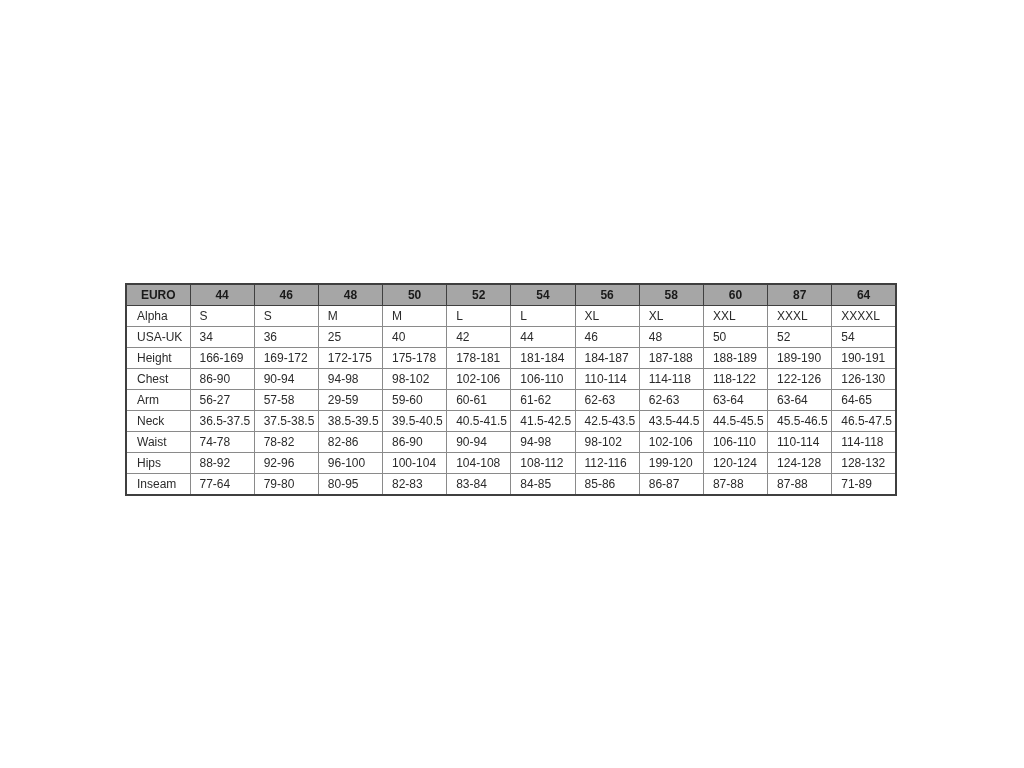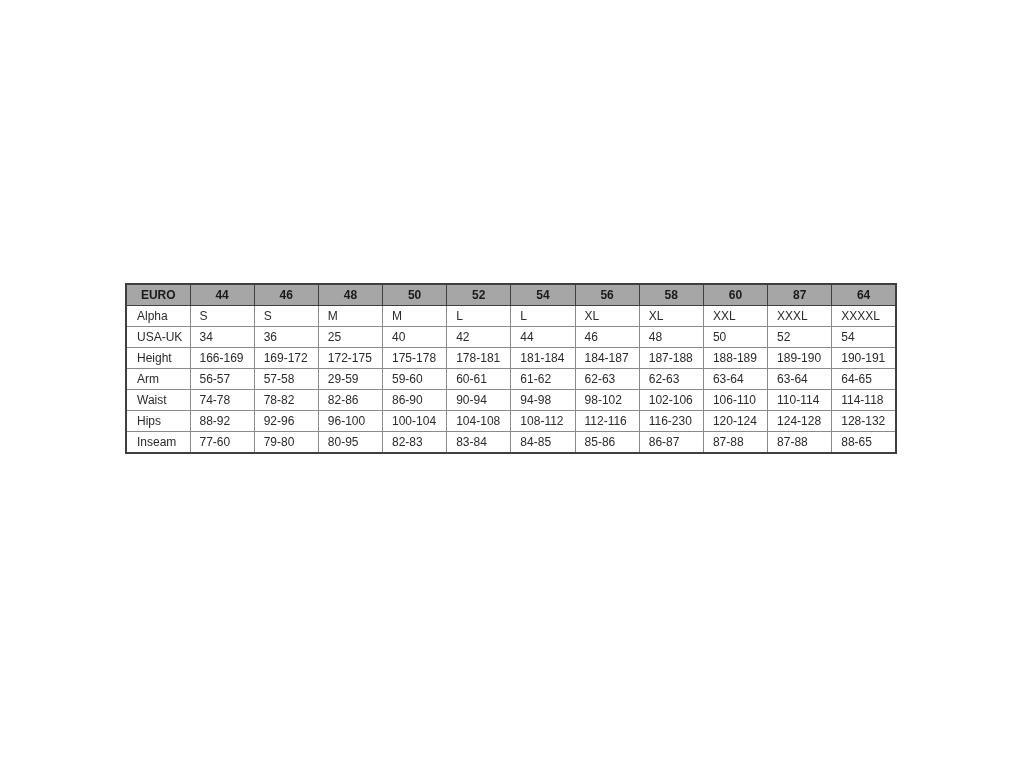--- a/index.html
+++ b/index.html
@@ -140,32 +140,60 @@
             <td>175-178</td>
             <td>178-181</td>
             <td>181-184</td>
             <td>184-187</td>
             <td>187-188</td>
             <td>188-189</td>
             <td>189-190</td>
             <td>190-191</td>
           </tr>
           <tr>
+            <td class="row-label">Chest</td>
+            <td>86-90</td>
+            <td>90-94</td>
+            <td>94-98</td>
+            <td>98-102</td>
+            <td>102-106</td>
+            <td>106-110</td>
+            <td>110-114</td>
+            <td>114-118</td>
+            <td>118-122</td>
+            <td>122-126</td>
+            <td>126-130</td>
+          </tr>
+          <tr>
             <td class="row-label">Arm</td>
-            <td>56-57</td>
+            <td>56-27</td>
             <td>57-58</td>
             <td>29-59</td>
             <td>59-60</td>
             <td>60-61</td>
             <td>61-62</td>
             <td>62-63</td>
             <td>62-63</td>
             <td>63-64</td>
             <td>63-64</td>
             <td>64-65</td>
+          </tr>
+          <tr>
+            <td class="row-label">Neck</td>
+            <td>36.5-37.5</td>
+            <td>37.5-38.5</td>
+            <td>38.5-39.5</td>
+            <td>39.5-40.5</td>
+            <td>40.5-41.5</td>
+            <td>41.5-42.5</td>
+            <td>42.5-43.5</td>
+            <td>43.5-44.5</td>
+            <td>44.5-45.5</td>
+            <td>45.5-46.5</td>
+            <td>46.5-47.5</td>
           </tr>
           <tr>
             <td class="row-label">Waist</td>
             <td>74-78</td>
             <td>78-82</td>
             <td>82-86</td>
             <td>86-90</td>
             <td>90-94</td>
             <td>94-98</td>
             <td>98-102</td>
@@ -176,35 +204,35 @@
           </tr>
           <tr>
             <td class="row-label">Hips</td>
             <td>88-92</td>
             <td>92-96</td>
             <td>96-100</td>
             <td>100-104</td>
             <td>104-108</td>
             <td>108-112</td>
             <td>112-116</td>
-            <td>116-230</td>
+            <td>199-120</td>
             <td>120-124</td>
             <td>124-128</td>
             <td>128-132</td>
           </tr>
           <tr>
             <td class="row-label">Inseam</td>
-            <td>77-60</td>
+            <td>77-64</td>
             <td>79-80</td>
             <td>80-95</td>
             <td>82-83</td>
             <td>83-84</td>
             <td>84-85</td>
             <td>85-86</td>
             <td>86-87</td>
             <td>87-88</td>
             <td>87-88</td>
-            <td>88-65</td>
+            <td>71-89</td>
           </tr>
         </tbody>
     </table>
   </div>
 </div>
 
 </body></html>

